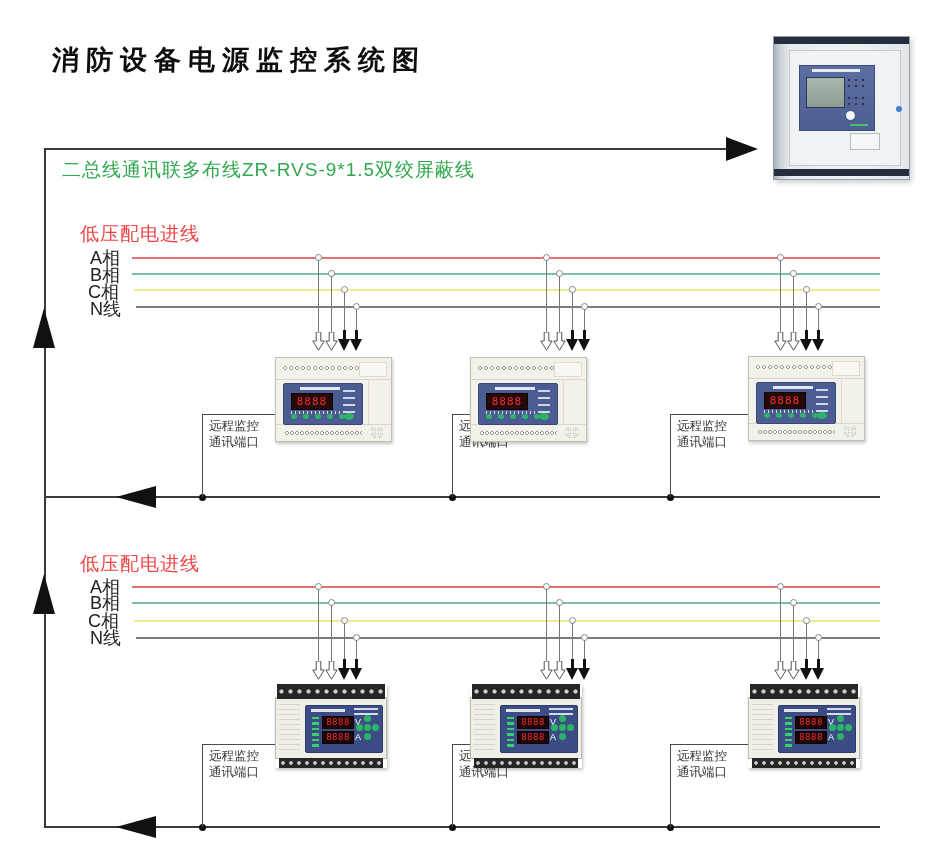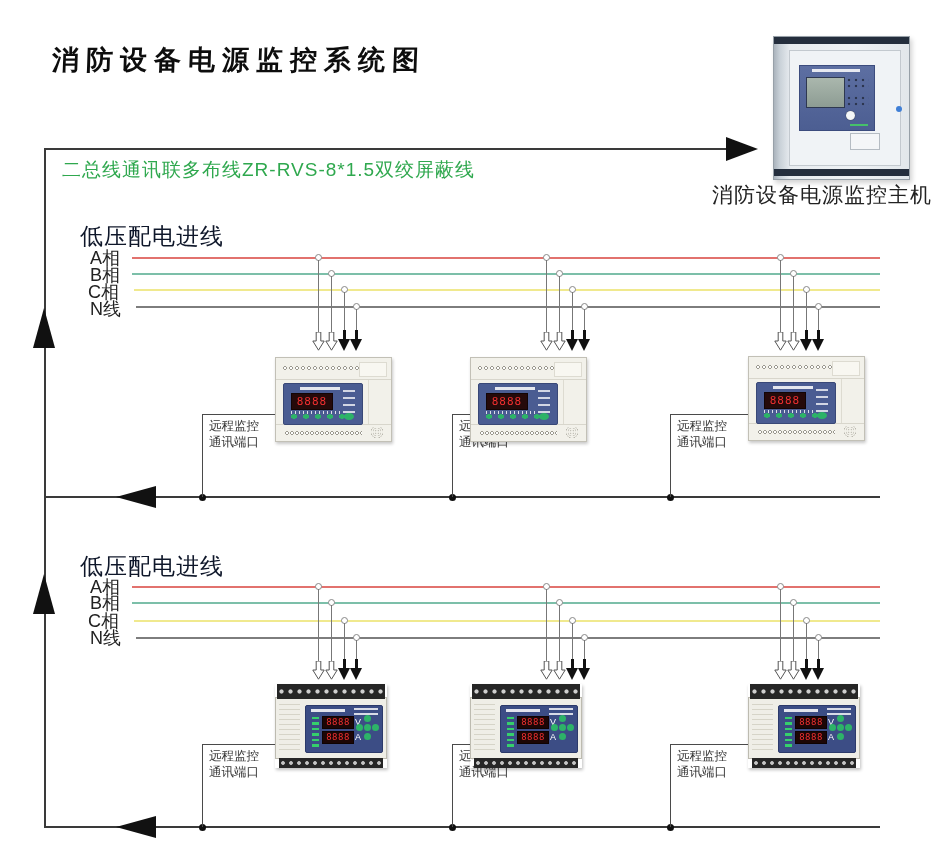--- a/index.html
+++ b/index.html
@@ -3,21 +3,21 @@
 <meta charset="utf-8">
 <style>
   html,body{margin:0;padding:0;background:#fff;}
   #canvas{position:relative;width:946px;height:854px;background:#ffffff;overflow:hidden;
           font-family:"Liberation Sans","DejaVu Sans",sans-serif;}
   .t{position:absolute;color:#1a1a1a;white-space:nowrap;}
   #title{left:52px;top:42px;font-size:27px;font-weight:900;letter-spacing:7px;transform:skewX(-2deg);color:#0d0d0d;}
   #sensor-note{left:382px;top:123px;font-size:18px;letter-spacing:1px;color:#222;}
   #green-note{left:62px;top:157px;font-size:19px;color:#2fa84e;letter-spacing:1px;}
   #host-label{left:712px;top:181px;font-size:21px;letter-spacing:1px;color:#222;}
-  .feeder{font-size:23px;color:#0f172a;letter-spacing:1px;}
+  .feeder{font-size:19px;color:#ef4444;letter-spacing:1px;}
   .phase-label{font-size:18px;color:#222;}
   .port-label{position:absolute;font-size:12.5px;line-height:16px;color:#333;white-space:nowrap;}
 
   .hline{position:absolute;height:2px;background:#3a3a3a;}
   .vline{position:absolute;width:2px;background:#3a3a3a;}
   .thin-h{position:absolute;height:1px;background:#4a4a4a;}
   .thin-v{position:absolute;width:1px;background:#4a4a4a;}
   .phase{position:absolute;height:2px;}
   .phase-a{background:#e2726e;}
   .phase-b{background:#7cbfa9;}
@@ -103,22 +103,21 @@
   .m2-key{position:absolute;width:7px;height:7px;border-radius:50%;background:#2db368;}
   .k-up{left:58px;top:9px;} .k-left{left:50px;top:18px;} .k-mid{left:58px;top:18px;}
   .k-right{left:66px;top:18px;} .k-down{left:58px;top:27px;}
 </style>
 </head>
 <body>
 
 <div id="canvas">
 
   <div class="t" id="title">消防设备电源监控系统图</div>
-  <div class="t" id="green-note">二总线通讯联多布线ZR-RVS-8*1.5双绞屏蔽线</div>
-  <div class="t" id="host-label">消防设备电源监控主机</div>
+  <div class="t" id="green-note">二总线通讯联多布线ZR-RVS-9*1.5双绞屏蔽线</div>
 
   <div class="hline" style="left:45px;top:148px;width:681px;"></div>
   <div class="arrow-right" style="left:726px;top:137px;"></div>
 
   <div class="vline" style="left:44px;top:148px;height:680px;"></div>
   <div class="arrow-up" style="left:33px;top:308px;"></div>
   <div class="arrow-up" style="left:33px;top:574px;"></div>
 
   <div class="host">
     <div class="host-top"></div>

